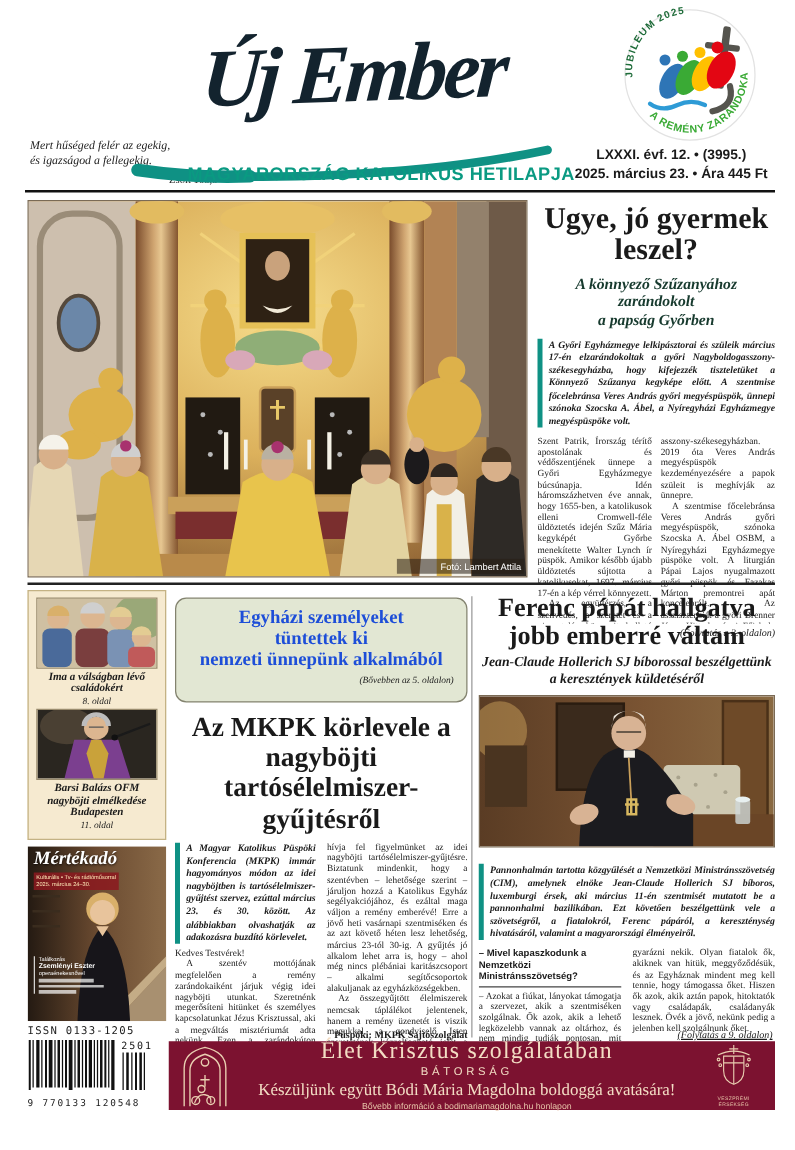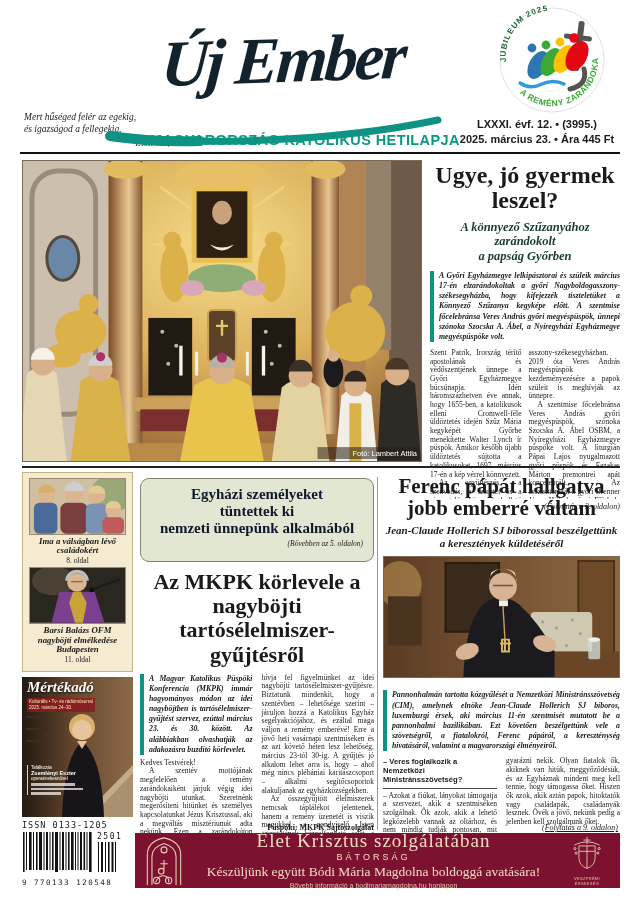--- a/index.html
+++ b/index.html
@@ -35,40 +35,40 @@
   .cont{font-size:8px;font-style:italic;text-align:right;margin-top:3px;}
 
   .rule-mid{left:22px;top:466px;width:598px;height:1.5px;background:#222;}
   .vrule{left:377px;top:477px;width:1px;height:353px;background:#999;}
 
   
   .teasebox{left:22px;top:472px;width:111px;height:200px;background:#f6ead0;border:1px solid #c4b284;
             box-sizing:border-box;padding:5px 6px;display:flex;flex-direction:column;}
   .tease-img{width:97px;height:60px;border:1px solid #9a8c6e;box-sizing:border-box;}
   .tease-cap{font-size:8.8px;font-weight:bold;font-style:italic;text-align:center;line-height:1.1;margin-top:2px;}
-  .tease-pg{font-size:7.5px;text-align:center;margin-bottom:2px;}
+  .tease-pg{font-size:7.5px;font-style:italic;text-align:center;margin-bottom:2px;}
 
   .mag{left:22px;top:677px;width:128px;height:140px;overflow:hidden;}
   .mag-title{position:absolute;left:5px;top:2px;font-size:15px;font-weight:bold;font-style:italic;color:#fff;
              text-shadow:0 1px 2px rgba(0,0,0,.8);}
   .mag-sub{position:absolute;left:5px;top:21px;font-size:4.5px;line-height:1.3;color:#ffe9b8;
            background:rgba(140,25,30,.85);padding:1px 2px;font-family:"Liberation Sans",sans-serif;}
   .mag-blk{position:absolute;left:5px;top:88px;color:#fff;font-family:"Liberation Sans",sans-serif;
            border-left:1px solid rgba(255,255,255,.8);padding-left:3px;}
   .mag-blk .t1{font-size:4.5px;} .mag-blk .t2{font-size:5.5px;font-weight:bold;} 
   .mag-bar{height:2.5px;background:rgba(255,255,255,.7);margin-top:2px;}
 
   .barcode{left:22px;top:820px;width:100px;}
   .issn{font-size:8.5px;letter-spacing:1px;}
   .bdigits{font-size:7.5px;letter-spacing:1.5px;}
 
   
   .awardbox{left:140px;top:478px;width:234px;height:84px;background:#e2e7d3;border:1px solid #83836f;border-radius:9px;
             box-sizing:border-box;padding:7px 6px 4px;}
-  .awardbox .l{font-size:15px;font-weight:bold;text-align:center;line-height:1.12;color:#0f172a;}
+  .awardbox .l{font-size:15px;font-weight:bold;text-align:center;line-height:1.12;color:#1d4ed8;}
   .awardbox .n{font-size:7.5px;font-style:italic;text-align:right;margin-top:3px;padding-right:4px;}
   .mkpk{left:140px;top:570px;width:234px;height:262px;}
   .h2{font-size:22px;font-weight:bold;text-align:center;line-height:1.1;}
   .mkpkcols{display:flex;gap:9px;margin-top:7px;height:196px;overflow:hidden;}
   .mkpkcols>div{flex:1;font-size:7.5px;line-height:1.16;text-align:justify;}
   .salut{margin:3px 0 0;font-size:7.5px;}
   .source{position:absolute;right:0;bottom:0;font-size:8px;font-weight:bold;}
 
   
   .holl{left:383px;top:475px;width:237px;height:357px;}
@@ -461,21 +461,21 @@
     <ellipse cx="162" cy="88" rx="12" ry="8" fill="#d8b394" transform="rotate(18 162 88)"></ellipse>
     <rect x="206" y="84" width="12" height="20" rx="2" fill="#cfd8d8" opacity=".8"></rect>
     <ellipse cx="212" cy="84" rx="6" ry="2.4" fill="#e8f0f0"></ellipse>
   </svg>
   <div class="leadblk">
     <div class="leadbar"></div>
     <div class="leadtxt">Pannonhalmán tartotta közgyűlését a Nemzetközi Ministránsszövetség (CIM), amelynek elnöke Jean-Claude Hollerich SJ bíboros, luxemburgi érsek, aki március 11-én szentmisét mutatott be a pannonhalmi bazilikában. Ezt követően beszélgettünk vele a szövetségről, a fiatalokról, Ferenc pápáról, a kereszténység hivatásáról, valamint a magyarországi élményeiről.</div>
   </div>
   <div class="hollcols">
     <div>
-      <div class="quest">– Veres foglalkozik a Nemzetközi Ministránsszövetség?</div>
+      <div class="quest">– Mivel kapaszkodunk a Nemzetközi Ministránsszövetség?</div>
       <p class="noind">– Azokat a fiúkat, lányokat támogatja a szervezet, akik a szentmiséken szolgálnak. Ők azok, akik a lehető legközelebb vannak az oltárhoz, és nem mindig tudják pontosan, mit jelent, amit csinálnak, el kell ma-</p>
     </div>
     <div>
       <p class="noind">gyarázni nekik. Olyan fiatalok ők, akiknek van hitük, meggyőződésük, és az Egyháznak mindent meg kell tennie, hogy támogassa őket. Hiszen ők azok, akik aztán papok, hitoktatók vagy családapák, családanyák lesznek. Övék a jövő, nekünk pedig a jelenben kell szolgálnunk őket.</p>
     </div>
   </div>
   <div class="cont2">(Folytatás a 9. oldalon)</div>
 </div>
 
 <div class="abs banner">

